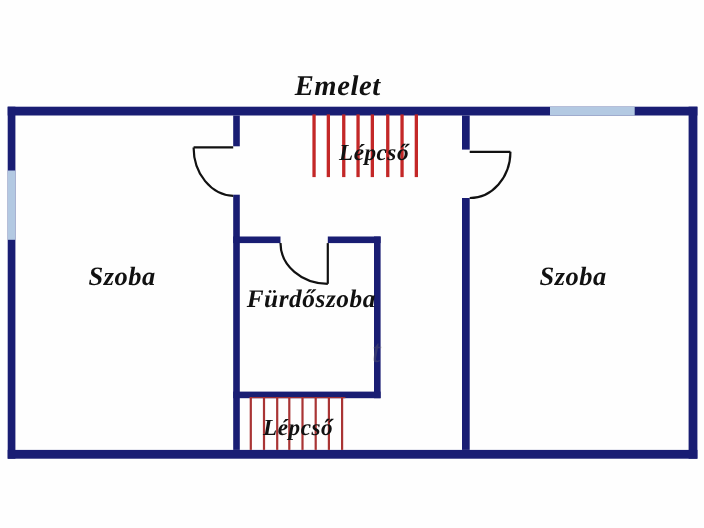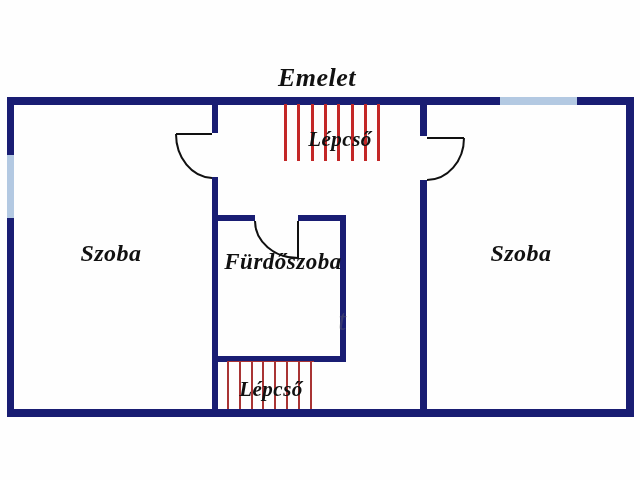--- a/index.html
+++ b/index.html
@@ -22,21 +22,21 @@
   .doors{position:absolute;left:0;top:0;width:640px;height:480px;pointer-events:none;z-index:4;}
   .doors path{stroke:var(--door,#111111);stroke-width:2;fill:none;}
   .watermark{position:absolute;left:338px;top:303px;font-size:30px;font-style:italic;
              color:rgba(110,110,110,0.35);z-index:6;}
 </style>
 </head>
 <body>
 
 <div class="stage">
 
-  <div class="label title" style="left:317px;top:78px;">Emelet</div>
+  <div class="label title" style="left:307px;top:78px;">Emelet</div>
 
   <div class="wall" style="left:7px;top:97px;width:627px;height:8px;"></div>
   <div class="window" style="left:500px;top:97px;width:77px;height:8px;"></div>
   <div class="wall" style="left:7px;top:97px;width:7px;height:320px;"></div>
   <div class="window" style="left:7px;top:155px;width:7px;height:63px;"></div>
   <div class="wall" style="left:626px;top:97px;width:8px;height:320px;"></div>
   <div class="wall" style="left:7px;top:409px;width:627px;height:8px;"></div>
 
   <div class="wall" style="left:212px;top:105px;width:6px;height:28px;"></div>
   <div class="wall" style="left:212px;top:177px;width:6px;height:232px;"></div>
@@ -83,16 +83,16 @@
       <div class="stair-line" style="left: 35.4px;"></div>
       <div class="stair-line" style="left: 47.2px;"></div>
       <div class="stair-line" style="left: 59px;"></div>
       <div class="stair-line" style="left: 70.8px;"></div>
       <div class="stair-line" style="left: 82.6px;"></div>
     </div>
   <div class="label stair-label" style="left:271px;top:389px;">Lépcső</div>
 
   <div class="label room-label" style="left:111px;top:253px;">Szoba</div>
   <div class="label room-label" style="left:521px;top:253px;">Szoba</div>
-  <div class="label bath-label" style="left:283px;top:262px;">Fürdőszoba</div>
+  <div class="label bath-label" style="left:283px;top:272px;">Fürdőszoba</div>
 
   <div class="watermark">t</div>
 </div>
 
 </body></html>

